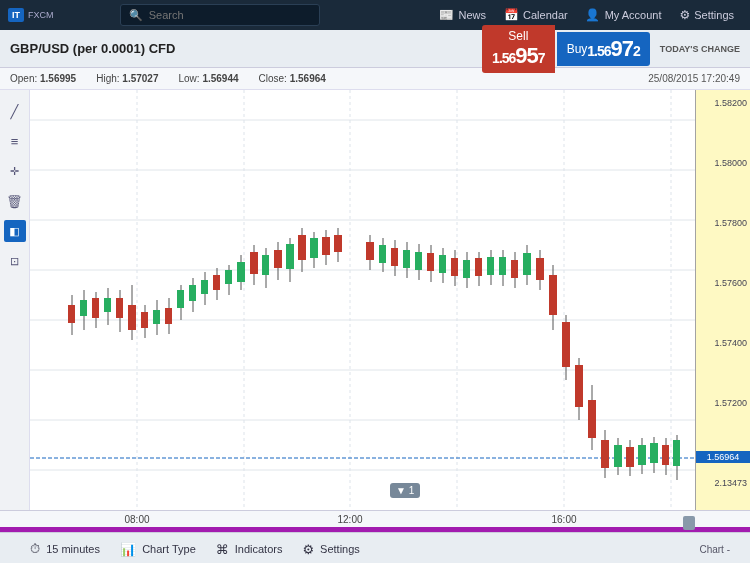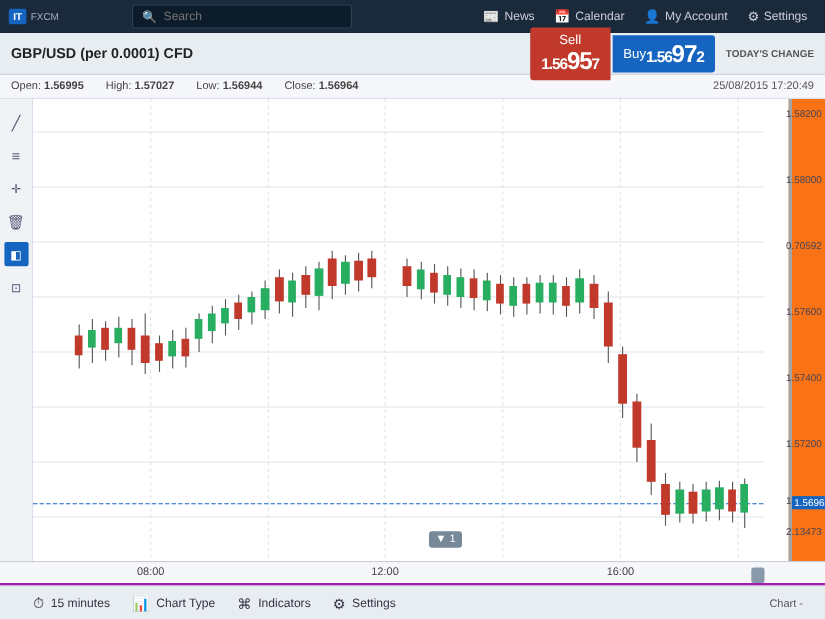--- a/index.html
+++ b/index.html
@@ -167,45 +167,45 @@
       font-size: 13px;
       border-radius: 2px;
     }
     .toolbar-btn.active { background: #1565c0; color: white; }
 
     
     #price-axis {
       position: absolute;
       right: 0;
       top: 0;
-      width: 33px;
+      width: 55px;
       height: 100%;
-      background: #f97316;
-      border-left: 3px solid #a3a3a3;
+      background: #fef9c3;
+      border-left: 1px solid #a3a3a3;
       z-index: 20;
     }
 
     
     #chart-svg {
       position: absolute;
       left: 30px;
       top: 0;
       width: 665px;
       height: 420px;
     }
 
     
     #time-axis {
       display: flex;
       align-items: center;
       background: #f5f7fa;
       height: 22px;
       padding: 0 30px 0 60px;
       border-top: 1px solid #ccd;
-      border-bottom: 2px solid #a21caf;
+      border-bottom: 5px solid #a21caf;
       font-size: 10px;
       color: #444;
       position: relative;
     }
     .time-label {
       position: absolute;
       transform: translateX(-50%);
     }
 
     
@@ -485,21 +485,21 @@
     <rect x="632" y="355" width="7" height="20" fill="#c0392b"></rect>
 
     <line x1="647" y1="345" x2="647" y2="390" stroke="#555" stroke-width="1"></line>
     <rect x="643" y="350" width="7" height="26" fill="#27ae60"></rect>
   </svg>
 
   <div id="price-axis">
     <div style="position:relative;height:100%;font-size:9px;color:#445;">
       <span style="position:absolute;top:8px;right:3px;">1.58200</span>
       <span style="position:absolute;top:68px;right:3px;">1.58000</span>
-      <span style="position:absolute;top:128px;right:3px;">0.70592</span>
+      <span style="position:absolute;top:128px;right:3px;">1.57800</span>
       <span style="position:absolute;top:188px;right:3px;">1.57600</span>
       <span style="position:absolute;top:248px;right:3px;">1.57400</span>
       <span style="position:absolute;top:308px;right:3px;">1.57200</span>
       <span style="position:absolute;top:360px;right:3px;">1.57000</span>
       <span style="position:absolute;top:388px;right:3px;">2.13473</span>
 
       <span style="position:absolute;top:361px;left:0;right:0;background:#1565c0;color:white;font-size:9px;padding:1px 2px;text-align:center;">1.56964</span>
     </div>
   </div>
 

